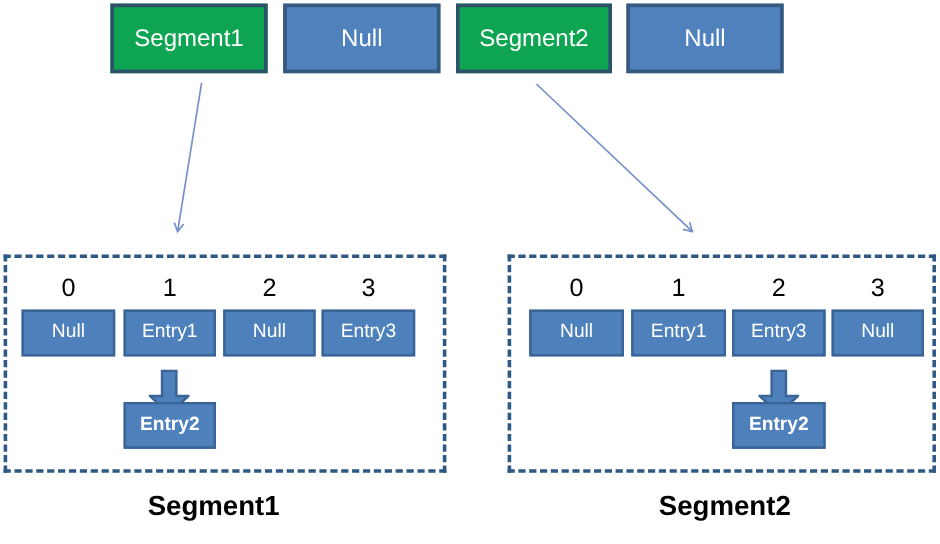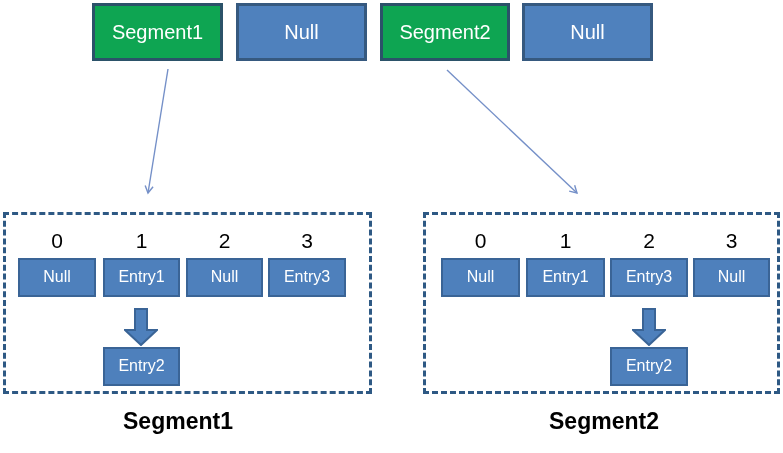--- a/index.html
+++ b/index.html
@@ -73,21 +73,21 @@
     position: absolute;
     top: 43px;
     height: 39px;
     line-height: 34px;
     text-align: center;
     background: var(--cell-blue);
     border: 2px solid var(--cell-border);
     color: var(--text-light);
     font-size: 16px;
   }
-  .cell.chained { top: 132px; }
+  .cell.chained { top: 120px; font-weight: bold; }
   .block-arrow {
     position: absolute;
     top: 93px;
     width: 34px;
     height: 38px;
   }
   .block-arrow polygon {
     fill: var(--cell-blue);
     stroke: var(--cell-border);
     stroke-width: 2;

